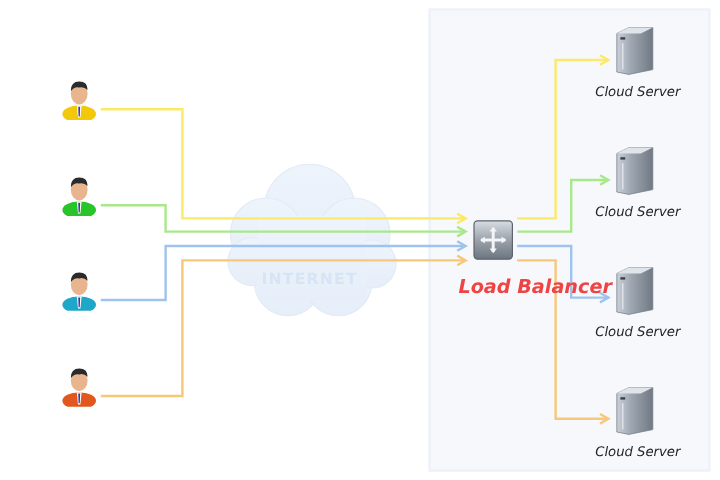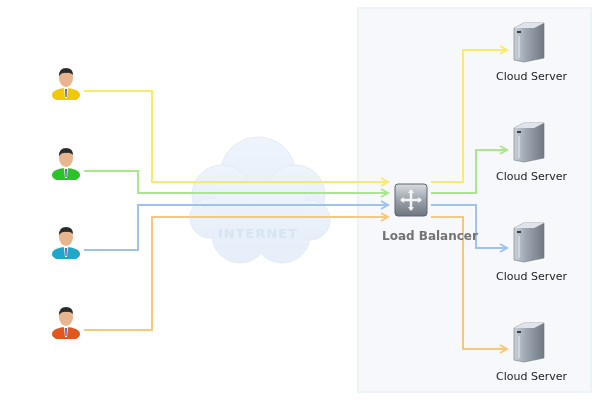--- a/index.html
+++ b/index.html
@@ -1,21 +1,21 @@
 <!DOCTYPE html>
 <html><head>
 <meta charset="utf-8">
 <style>
   html,body{margin:0;padding:0;background:#ffffff;}
   body{width:600px;height:400px;position:relative;overflow:hidden;font-family:"DejaVu Sans","Liberation Sans",sans-serif;}
   .panel{position:absolute;left:357px;top:7px;width:235px;height:386px;background:#f7f8fc;border:2px solid #edf1f8;box-sizing:border-box;}
   svg.wires{position:absolute;left:0;top:0;width:600px;height:400px;}
   .node{position:absolute;}
-  .lbl{position:absolute;font-size:11px;color:#222;white-space:nowrap;text-align:center;}
-  .lb-lbl{font-weight:bold;font-size:12px;color:#737373;}
+  .lbl{position:absolute;font-size:11px;color:#222;white-space:nowrap;text-align:center;font-style:italic;}
+  .lb-lbl{font-weight:bold;font-size:16px;color:#ef4444;}
   .cloud-text{position:absolute;left:218px;top:226px;font-size:13px;font-weight:bold;color:#d6e4f4;letter-spacing:1px;}
 </style>
 </head>
 <body>
 
 <div class="panel"></div>
 
 <svg class="wires" viewBox="0 0 600 400">
   <defs>
     <linearGradient id="cloudg" x1="0" y1="0" x2="0" y2="1">

